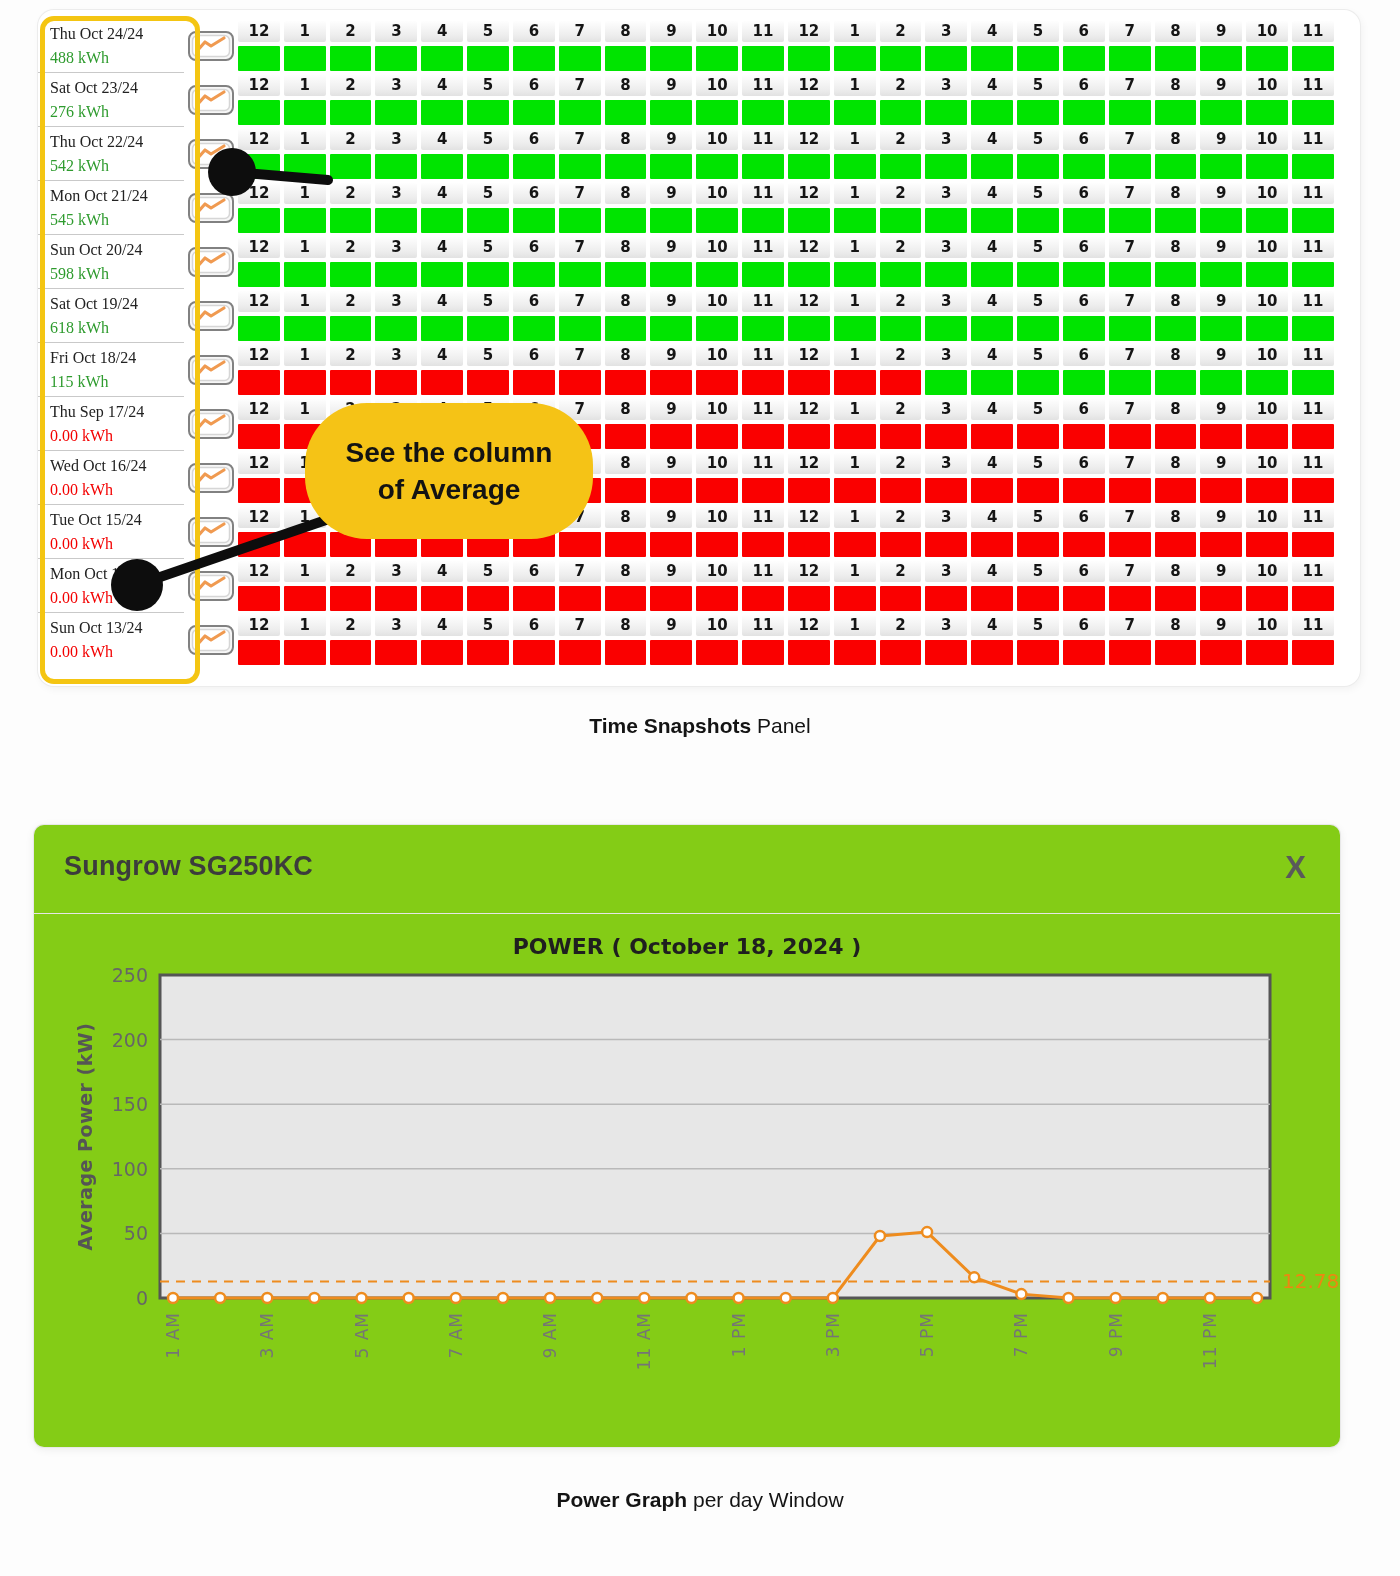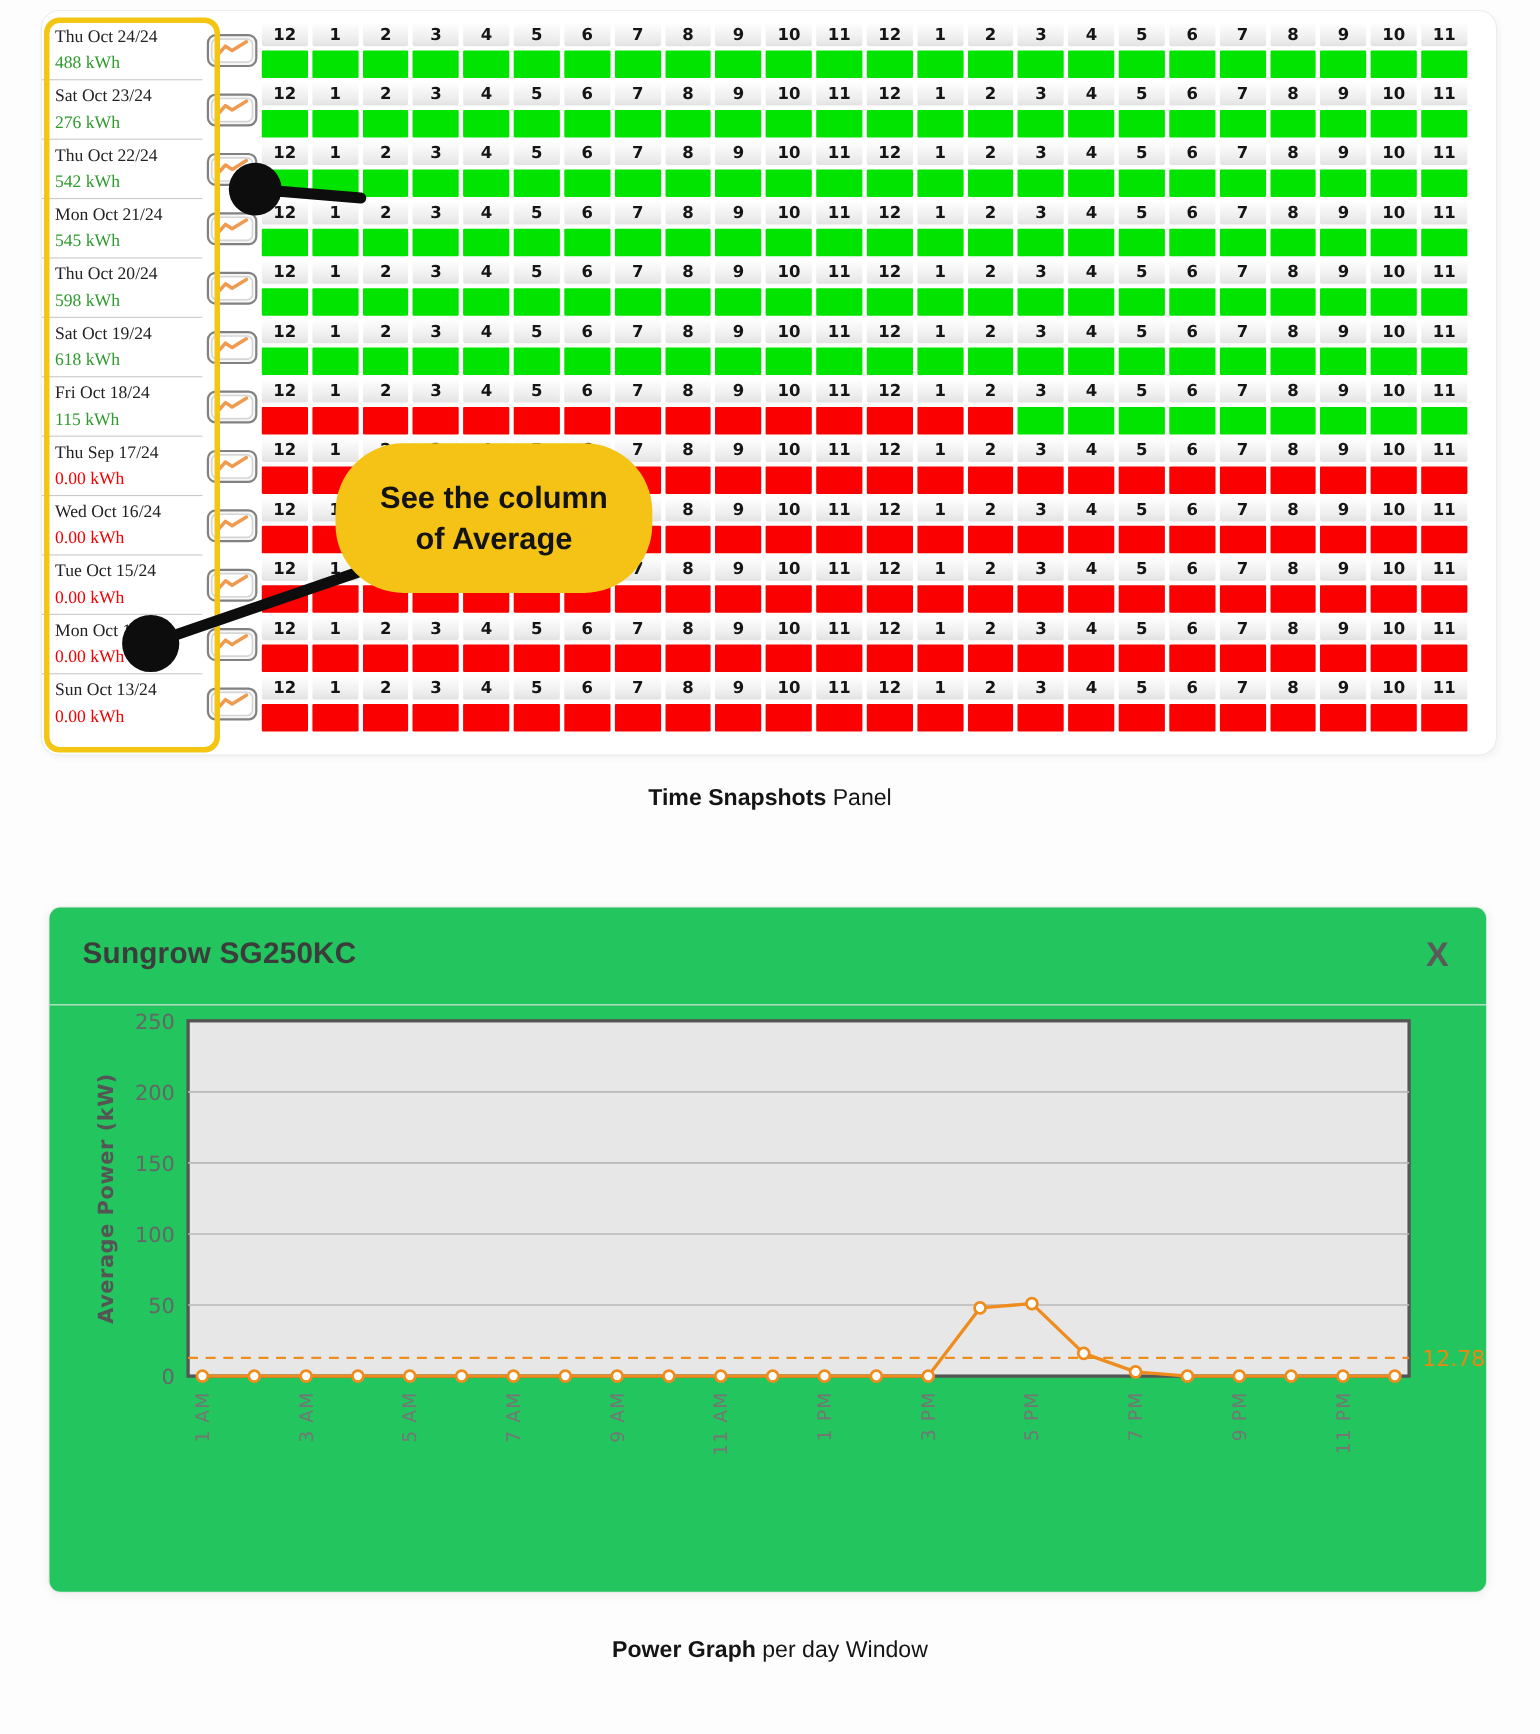--- a/index.html
+++ b/index.html
@@ -48,22 +48,22 @@
     font-weight:bold;font-size:28px;line-height:37px;color:#131313;text-align:center;
   }
   #callout-access{left:272px;top:108px;width:282px;height:124px;}
   #callout-column{left:267px;top:393px;width:288px;height:136px;}
   
   .caption{position:absolute;left:0;width:100%;text-align:center;font-size:21px;color:#141414;margin:0;}
   #caption-top{top:714px;}
   #caption-bottom{top:1488px;}
   
   .power-window{
-    position:absolute;left:45px;top:825px;width:1306px;height:622px;
-    background:#22c55e;border-radius:10px;
+    position:absolute;left:34px;top:825px;width:1306px;height:622px;
+    background:#84cc16;border-radius:10px;
     box-shadow:0 0 0 1px #e8e8e8,0 2px 10px rgba(0,0,0,.08);
   }
   .pw-header{position:relative;height:88px;}
   .pw-title{
     position:absolute;left:30px;top:26px;margin:0;
     font-size:27px;font-weight:bold;color:#3c3c3c;letter-spacing:.2px;
   }
   .close-btn{
     position:absolute;right:28px;top:24px;background:none;border:none;cursor:pointer;
     font-size:31px;font-weight:bold;color:#5a5a5a;font-family:"Liberation Sans",sans-serif;
@@ -512,21 +512,21 @@
               <div class="hour-label">10</div>
               <div class="hour-cell" style="background: rgb(0, 228, 0);"></div>
             </div>
             <div class="hour-col">
               <div class="hour-label">11</div>
               <div class="hour-cell" style="background: rgb(0, 228, 0);"></div>
             </div>
           </div>
         </div>
         <div class="snap-row">
-          <div class="date-cell"><span>Thu Oct 20/24</span><span class="energy" style="color: rgb(46, 155, 46);">598 kWh</span></div>
+          <div class="date-cell"><span>Sun Oct 20/24</span><span class="energy" style="color: rgb(46, 155, 46);">598 kWh</span></div>
           <div class="icon-cell">
             <button class="graph-btn">
               <svg width="40" height="24" viewBox="0 0 40 24">
                 <rect x="1.5" y="1.5" width="37" height="21" rx="5" fill="#ffffff" stroke="#d6d6d6" stroke-width="1.5"></rect>
                 <polyline points="6,17 14,8 20,12 33,4" fill="none" stroke="#f09a50" stroke-width="3.2" stroke-linecap="round" stroke-linejoin="round"></polyline>
               </svg>
             </button>
           </div>
           <div class="hours">
             <div class="hour-col">
@@ -1407,20 +1407,21 @@
   </section>
 
   <p class="caption" id="caption-top"><b>Time Snapshots</b><span> Panel</span></p>
 
   <section class="power-window">
     <div class="pw-header">
       <h2 class="pw-title">Sungrow SG250KC</h2>
       <button class="close-btn">X</button>
     </div>
     <div class="pw-divider"></div>
+    <h3 class="chart-title">POWER ( October 18, 2024 )</h3>
     <div id="chart-mount"><svg width="1306" height="430" viewBox="0 0 1306 430">
           <rect x="126" y="10" width="1110" height="323" fill="#e7e7e7" stroke="#555555" stroke-width="3"></rect>
           <text x="114" y="340" text-anchor="end" font-size="19" fill="#666666" font-family="&quot;DejaVu Sans&quot;,sans-serif">0</text>
           <line x1="126" y1="268.4" x2="1236" y2="268.4" stroke="#b9b9b9" stroke-width="1.5"></line>
           <text x="114" y="275.4" text-anchor="end" font-size="19" fill="#666666" font-family="&quot;DejaVu Sans&quot;,sans-serif">50</text>
           <line x1="126" y1="203.79999999999998" x2="1236" y2="203.79999999999998" stroke="#b9b9b9" stroke-width="1.5"></line>
           <text x="114" y="210.79999999999998" text-anchor="end" font-size="19" fill="#666666" font-family="&quot;DejaVu Sans&quot;,sans-serif">100</text>
           <line x1="126" y1="139.20000000000002" x2="1236" y2="139.20000000000002" stroke="#b9b9b9" stroke-width="1.5"></line>
           <text x="114" y="146.20000000000002" text-anchor="end" font-size="19" fill="#666666" font-family="&quot;DejaVu Sans&quot;,sans-serif">150</text>
           <line x1="126" y1="74.59999999999997" x2="1236" y2="74.59999999999997" stroke="#b9b9b9" stroke-width="1.5"></line>

